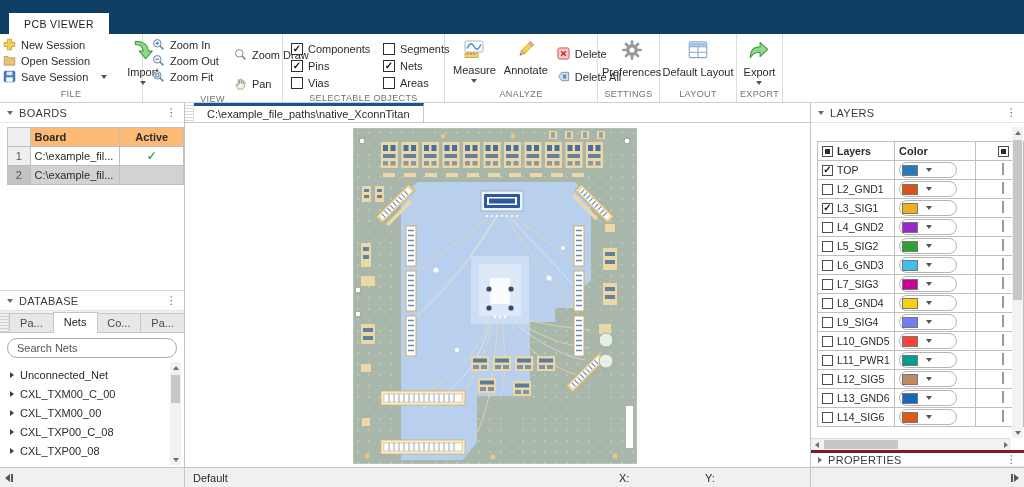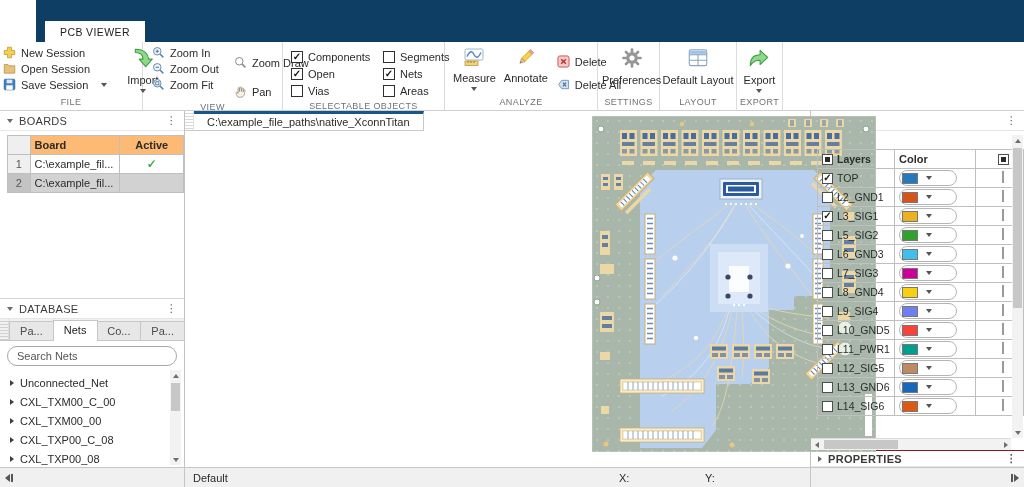--- a/index.html
+++ b/index.html
@@ -1,21 +1,21 @@
 <!DOCTYPE html>
 <html style="--titlebar: #0e3e64; --accent: #17568c; --check-green: #3fae49; --pcb-board: #a9b7ab; --pcb-trace: #b9cfee; --pcb-trace-light: #cdddf4; --pcb-tan: #ecd8a6; --pcb-dark: #2c5a9e;"><head>
 <meta charset="utf-8">
 <style>
   * { box-sizing: border-box; margin: 0; padding: 0; }
   html,body { width:1024px; height:487px; overflow:hidden; }
   body { font-family:"Liberation Sans", sans-serif; font-size:11px; color:#2b2b2b; background:#fff; }
   .app { position:relative; width:1024px; height:487px; display:flex; flex-direction:column; background:#fff; }
 
   
-  .titlebar { height:42px; background:var(--titlebar); display:flex; align-items:flex-end; flex:none;margin-left:36px; }
+  .titlebar { height:34px; background:var(--titlebar); display:flex; align-items:flex-end; flex:none; }
   .app-tab { margin-left:9px; height:21px; background:#fff; padding:0 15px; display:flex; align-items:center;
              font-size:10.5px; letter-spacing:.4px; color:#1c1c1c; }
 
   
   .ribbon { height:69px; background:#fff; border-bottom:1px solid #cfcfcf; display:flex; flex:none; }
   .rib-sec { border-right:1px solid #dcdcdc; display:flex; flex-direction:column; flex:none; }
   .rib-body { flex:1; display:flex; align-items:flex-start; padding-top:3px; }
   .rib-label { height:15px; text-align:center; color:#717171; font-size:9px; letter-spacing:.4px; padding-top:2px; }
   .small-btn { display:flex; align-items:center; gap:5px; height:16px; padding:0 3px; white-space:nowrap; cursor:default; }
   .small-btn svg { flex:none; }
@@ -74,21 +74,21 @@
   .vscroll .sb-btn, .hscroll .sb-btn { position:absolute; width:11px; height:11px; display:flex; align-items:center; justify-content:center; }
   .sb-up { top:0; } .sb-down { bottom:0; }
   .tri-up-s { width:0;height:0;border-left:3px solid transparent;border-right:3px solid transparent;border-bottom:4px solid #6e6e6e; }
   .tri-down-s { width:0;height:0;border-left:3px solid transparent;border-right:3px solid transparent;border-top:4px solid #6e6e6e; }
   .tri-left-s { width:0;height:0;border-top:3px solid transparent;border-bottom:3px solid transparent;border-right:4px solid #6e6e6e; }
   .tri-right-s { width:0;height:0;border-top:3px solid transparent;border-bottom:3px solid transparent;border-left:4px solid #6e6e6e; }
   .sb-thumb-v { position:absolute; left:1px; right:1px; background:#c7c7c7; }
   .sb-thumb-h { position:absolute; top:1px; bottom:1px; background:#c7c7c7; }
 
   
-  .center { flex:1; display:flex; flex-direction:row; min-width:0; background:#fff; }
+  .center { flex:1; display:flex; flex-direction:column; min-width:0; background:#fff; }
   .doc-tabbar { height:20px; border-bottom:1px solid #c9c9c9; display:flex; align-items:stretch; flex:none; }
   .doc-grip { width:9px; border-right:1px solid #ddd; background:repeating-linear-gradient(#fff 0 2px, #cfcfcf 2px 3px); opacity:.8; }
   .doc-tab { border-right:1px solid #c9c9c9; border-top:3px solid var(--accent); background:#fff; display:flex; align-items:center;
              padding:0 13px; white-space:nowrap; cursor:default; }
   .canvas { flex:1; position:relative; background:#fff; }
   .pcb { position:absolute; left:168px; top:5px; }
 
   
   .right-panel { width:214px; flex:none; border-left:1px solid #c3c3c3; display:flex; flex-direction:column; background:#fff; }
   .layers-zone { flex:1; position:relative; min-height:0; overflow:hidden; }
@@ -99,21 +99,21 @@
   .cb { width:11px; height:11px; border:1px solid #4e4e4e; background:#fff; display:inline-flex; align-items:center; justify-content:center;
         font-size:10px; line-height:10px; font-weight:bold; color:#111; vertical-align:-1px; margin-right:4px; flex:none; position:relative; }
   .cb.part::after { content:''; position:absolute; inset:2px; background:#2a2a2a; }
   .lcell { display:flex; align-items:center; font-size:10.5px; }
   .swatch-btn { width:58px; height:16px; border:1px solid #b5b5b5; border-radius:8px; background:#fff; display:flex; align-items:center;
                 padding:0 5px 0 2px; gap:8px; cursor:default; }
   .swatch { width:16px; height:11px; border:1px solid #777; flex:none; }
   .clipmark { display:inline-block; width:2px; height:12px; background:#9a9a9a; margin-left:22px; }
   .layers-hscroll { position:relative; height:12px; background:#f2f2f2; border-top:1px solid #dcdcdc; flex:none; margin-right:13px; }
   .hscroll .sb-btn { top:0; }
-  .props-header { border-top:1px solid #7f1d1d;font-weight:bold; }
+  .props-header { border-top:3px solid #7f1d1d; }
 
   
   .statusbar { height:20px; flex:none; background:#f0f0f0; border-top:1px solid #c6c6c6; display:flex; position:relative; align-items:center; }
   .sb-left { width:185px; flex:none; height:100%; border-right:1px solid #c6c6c6; display:flex; align-items:center; padding-left:5px; }
   .sb-mid { flex:1; height:100%; position:relative; display:flex; align-items:center; padding-left:8px; }
   .sb-right { width:214px; flex:none; height:100%; border-left:1px solid #c6c6c6; display:flex; align-items:center; justify-content:flex-end; padding-right:5px; }
   .coord-x { position:absolute; left:434px; } .coord-y { position:absolute; left:520px; }
   .skip { display:flex; align-items:center; gap:1px; }
   .skip .bar { width:2px; height:8px; background:#555; }
   .skip .t-l { width:0;height:0;border-top:4px solid transparent;border-bottom:4px solid transparent;border-right:5px solid #555; }
@@ -215,21 +215,21 @@
 
     <div class="rib-sec" style="width:162px">
       <div class="rib-body">
         <div class="sel-grid">
           <div class="cbrow">
               <span class="rb-cb">✓</span>
               <span>Components</span>
             </div>
           <div class="cbrow">
               <span class="rb-cb">✓</span>
-              <span>Open</span>
+              <span>Pins</span>
             </div>
           <div class="cbrow">
               <span class="rb-cb"></span>
               <span>Vias</span>
             </div>
           <div class="cbrow">
               <span class="rb-cb"></span>
               <span>Segments</span>
             </div>
           <div class="cbrow">
@@ -706,20 +706,35 @@
                     <span class="swatch" style="background-color: rgb(237, 177, 32);"></span>
                     <span class="dd-tri"></span>
                   </span>
                 </td>
             <td><span class="clipmark"></span></td>
           </tr>
           <tr>
             <td>
                   <span class="lcell">
                     <span class="cb"></span>
+                    <span>L4_GND2</span>
+                  </span>
+                </td>
+            <td>
+                  <span class="swatch-btn">
+                    <span class="swatch" style="background-color: rgb(154, 39, 204);"></span>
+                    <span class="dd-tri"></span>
+                  </span>
+                </td>
+            <td><span class="clipmark"></span></td>
+          </tr>
+          <tr>
+            <td>
+                  <span class="lcell">
+                    <span class="cb"></span>
                     <span>L5_SIG2</span>
                   </span>
                 </td>
             <td>
                   <span class="swatch-btn">
                     <span class="swatch" style="background-color: rgb(47, 161, 46);"></span>
                     <span class="dd-tri"></span>
                   </span>
                 </td>
             <td><span class="clipmark"></span></td>

